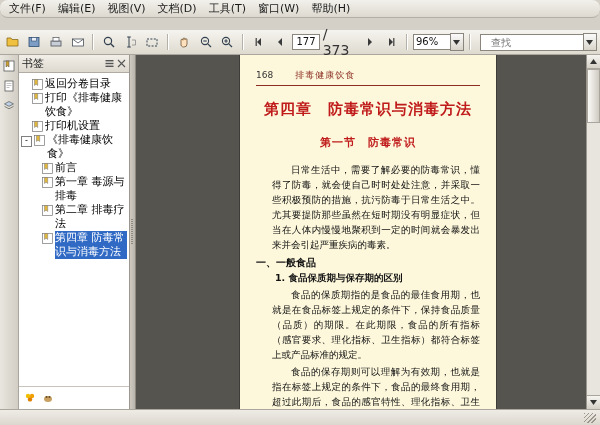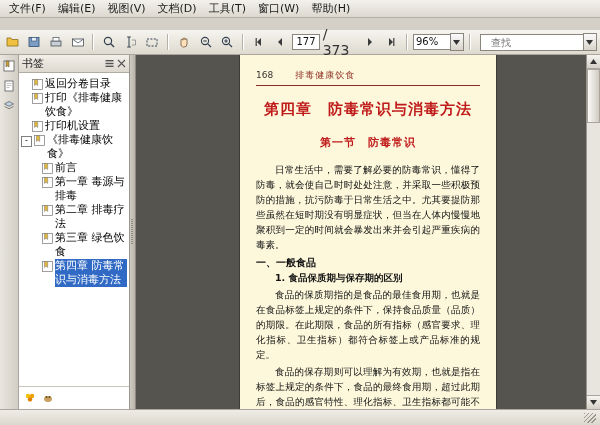--- a/index.html
+++ b/index.html
@@ -25,20 +25,21 @@
   
   .menubar {
     height: 17px;
     background: linear-gradient(#f3f1ec, #ddd9d0);
     border-bottom: 1px solid #b3afa6;
     display: flex;
     align-items: center;
     padding-left: 3px;
     font-size: 11px;
     color: #1a1a1a;
+    border-radius: 8px;
   }
   .menubar .mi {
     padding: 1px 6px;
     white-space: nowrap;
     line-height: 14px;
   }
 
   
   .toolbar {
     height: 24px;
@@ -272,21 +273,21 @@
     color: #c01b1b;
     font-size: 11px;
     font-weight: bold;
     letter-spacing: 1px;
     margin-bottom: 12px;
   }
   .pg-p {
     font-size: 9.5px;
     line-height: 15px;
     text-indent: 19px;
-    margin: 0 0 2px 0;
+    margin: 0 0 2px 16px;
     text-align: justify;
     color: #111;
   }
   .pg-h1 {
     font-size: 10px;
     font-weight: bold;
     margin: 4px 0 2px 0;
     color: #111;
   }
   .pg-h2 {
@@ -579,30 +580,20 @@
           <span class="spacer"></span>
           <span class="ico">
             <svg class="icon-svg" width="11" height="11" viewBox="0 0 11 11">
                 <rect x="0.5" y="0.5" width="10" height="10" fill="#fff" stroke="#777" stroke-width="0.7"></rect>
                 <path d="M2.5 0.5v6l1.6-1.3L5.7 6.5v-6z" fill="#e0b63c" stroke="#777" stroke-width="0.5"></path>
               </svg>
           </span>
           <span class="lbl">第二章  排毒疗法</span>
         </div>
 
-        <div class="node lvl2">
-          <span class="spacer"></span>
-          <span class="ico">
-            <svg class="icon-svg" width="11" height="11" viewBox="0 0 11 11">
-                <rect x="0.5" y="0.5" width="10" height="10" fill="#fff" stroke="#777" stroke-width="0.7"></rect>
-                <path d="M2.5 0.5v6l1.6-1.3L5.7 6.5v-6z" fill="#e0b63c" stroke="#777" stroke-width="0.5"></path>
-              </svg>
-          </span>
-          <span class="lbl">第三章  绿色饮食</span>
-        </div>
 
         <div class="node lvl2 sel">
           <span class="spacer"></span>
           <span class="ico">
             <svg class="icon-svg" width="11" height="11" viewBox="0 0 11 11">
                 <rect x="0.5" y="0.5" width="10" height="10" fill="#fff" stroke="#777" stroke-width="0.7"></rect>
                 <path d="M2.5 0.5v6l1.6-1.3L5.7 6.5v-6z" fill="#e0b63c" stroke="#777" stroke-width="0.5"></path>
               </svg>
           </span>
           <span class="lbl">第四章 防毒常识与消毒方法</span>

